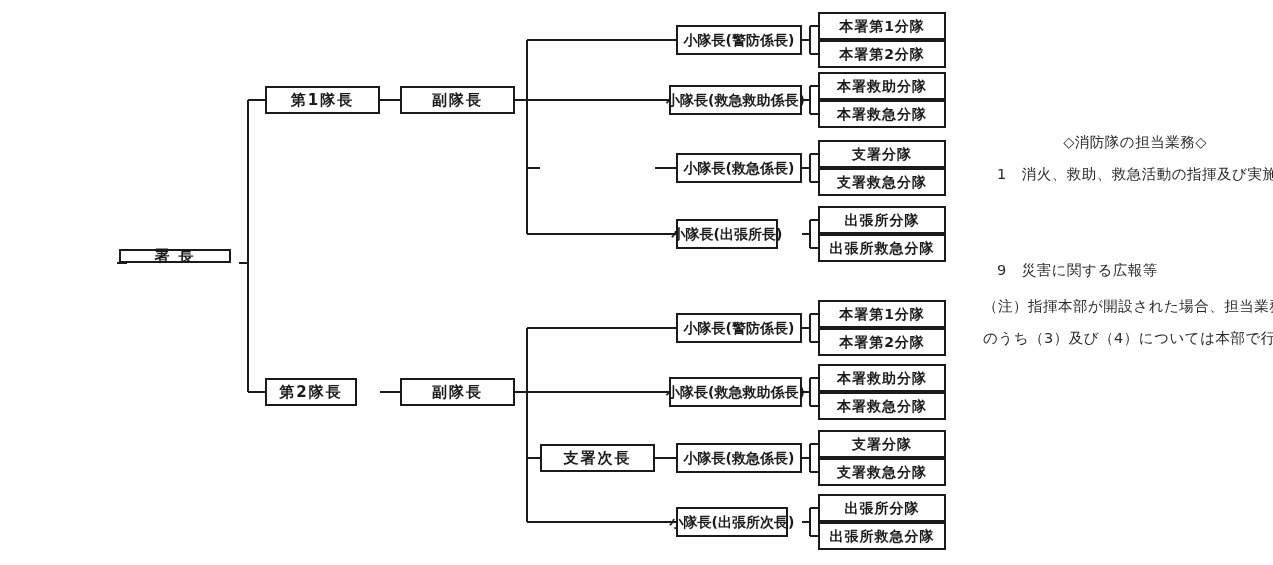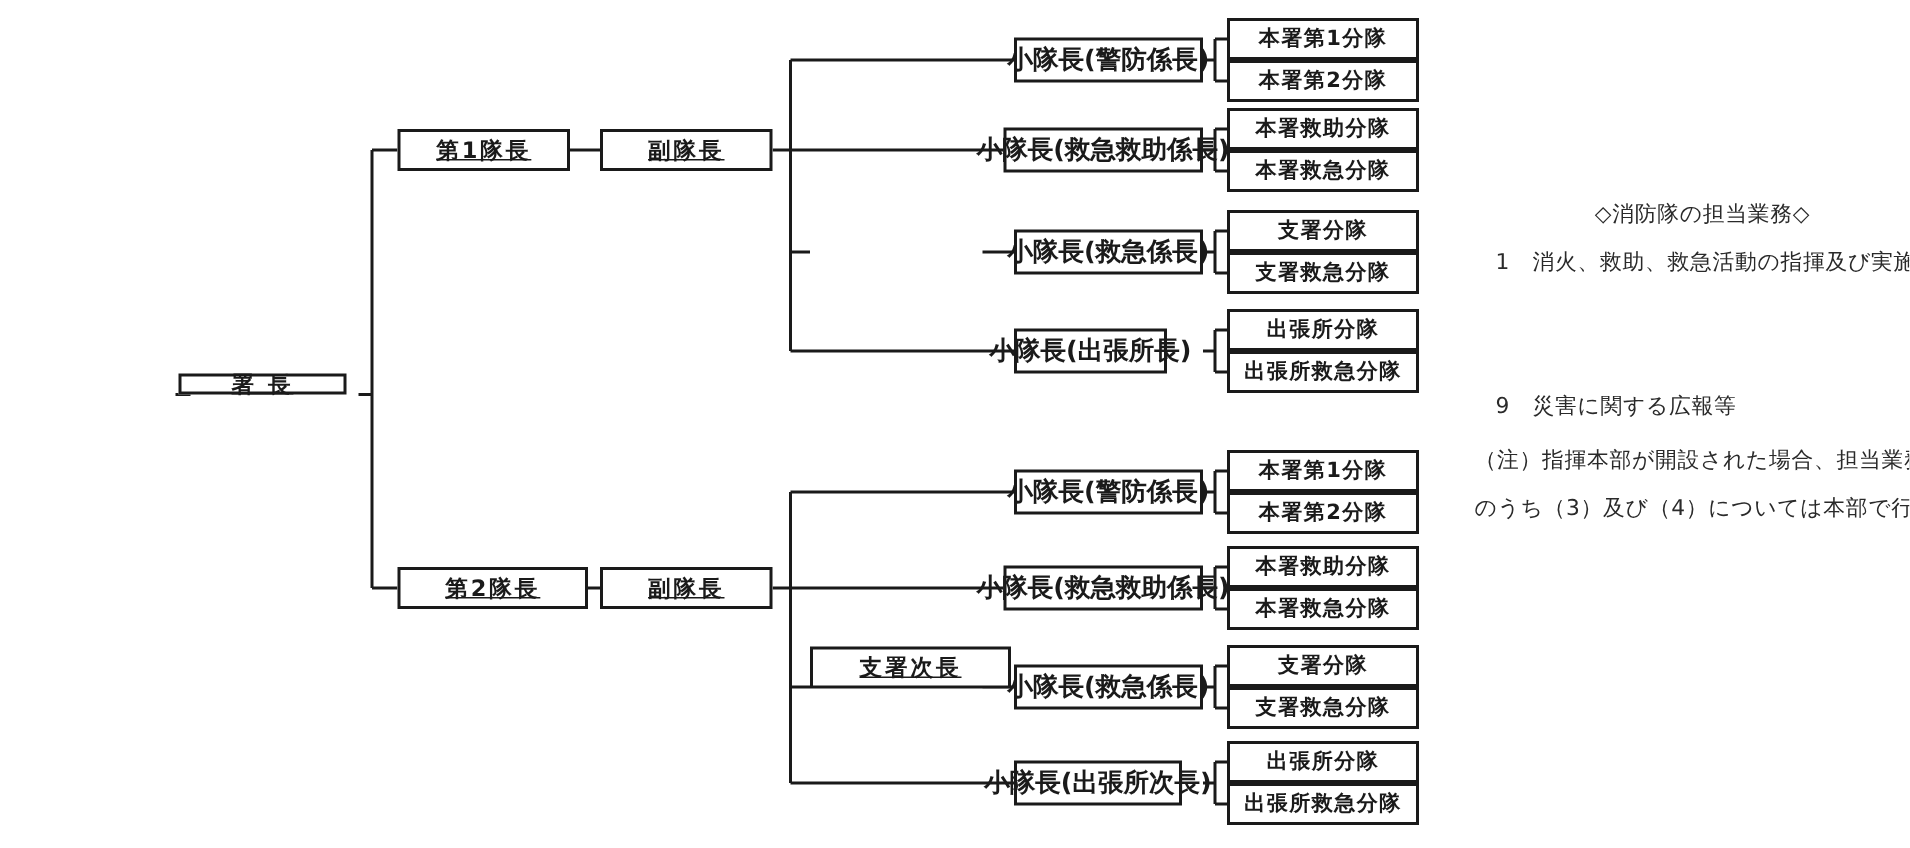--- a/index.html
+++ b/index.html
@@ -15,22 +15,22 @@
   .node{
     position:absolute;
     box-sizing:border-box;
     background:#ffffff;
     border:2px solid #1a1a1a;
     display:flex;align-items:center;justify-content:center;
     font-weight:bold;
     white-space:nowrap;
     line-height:1;
   }
-  .big{font-size:15px;letter-spacing:2px;text-decoration:underline;}
-  .small{font-size:17px;letter-spacing:0;}
+  .big{font-size:15px;letter-spacing:2px;}
+  .small{font-size:14px;letter-spacing:0;}
   .leaf{font-size:14px;letter-spacing:1px;}
   .txt{
     position:absolute;
     font-size:14.5px;
     letter-spacing:0.5px;
     white-space:nowrap;
     color:#2a2a2a;
   }
   .txt.center{text-align:center;}
 </style>
@@ -72,23 +72,23 @@
 
   <div class="node leaf" style="left:818px;top:12px;width:128px;height:28px">本署第1分隊</div>
   <div class="node leaf" style="left:818px;top:40px;width:128px;height:28px">本署第2分隊</div>
   <div class="node leaf" style="left:818px;top:72px;width:128px;height:28px">本署救助分隊</div>
   <div class="node leaf" style="left:818px;top:100px;width:128px;height:28px">本署救急分隊</div>
   <div class="node leaf" style="left:818px;top:140px;width:128px;height:28px">支署分隊</div>
   <div class="node leaf" style="left:818px;top:168px;width:128px;height:28px">支署救急分隊</div>
   <div class="node leaf" style="left:818px;top:206px;width:128px;height:28px">出張所分隊</div>
   <div class="node leaf" style="left:818px;top:234px;width:128px;height:28px">出張所救急分隊</div>
 
-  <div class="node big" style="left:265px;top:378px;width:127px;height:28px">第2隊長</div>
+  <div class="node big" style="left:265px;top:378px;width:92px;height:28px">第2隊長</div>
   <div class="node big" style="left:400px;top:378px;width:115px;height:28px">副隊長</div>
-  <div class="node big" style="left:540px;top:431px;width:134px;height:28px">支署次長</div>
+  <div class="node big" style="left:540px;top:444px;width:115px;height:28px">支署次長</div>
 
   <div class="node small" style="left:676px;top:313px;width:126px;height:30px">小隊長(警防係長)</div>
   <div class="node small" style="left:669px;top:377px;width:133px;height:30px">小隊長(救急救助係長)</div>
   <div class="node small" style="left:676px;top:443px;width:126px;height:30px">小隊長(救急係長)</div>
   <div class="node small" style="left:676px;top:507px;width:112px;height:30px">小隊長(出張所次長)</div>
 
   <div class="node leaf" style="left:818px;top:300px;width:128px;height:28px">本署第1分隊</div>
   <div class="node leaf" style="left:818px;top:328px;width:128px;height:28px">本署第2分隊</div>
   <div class="node leaf" style="left:818px;top:364px;width:128px;height:28px">本署救助分隊</div>
   <div class="node leaf" style="left:818px;top:392px;width:128px;height:28px">本署救急分隊</div>

